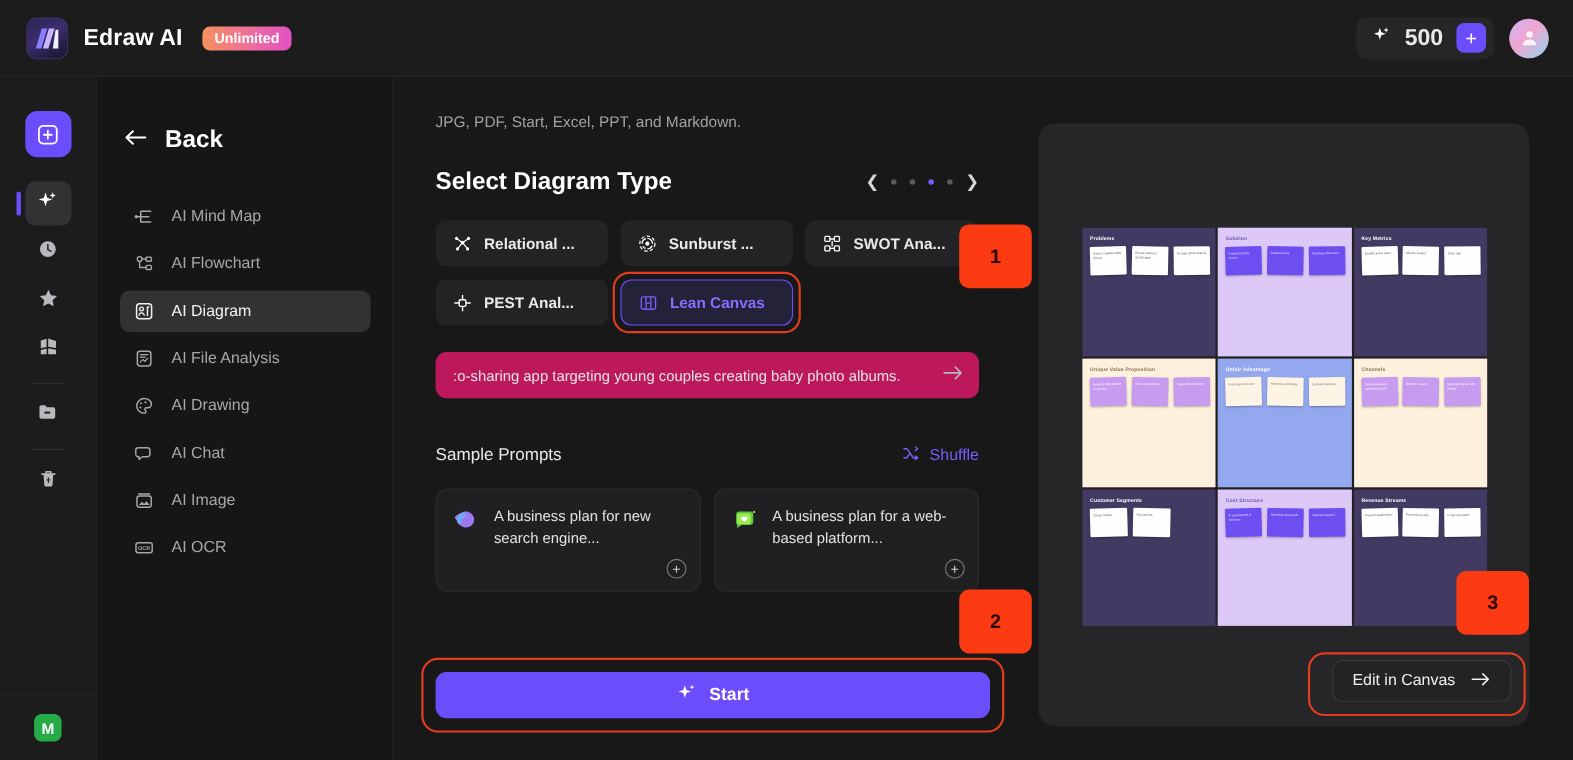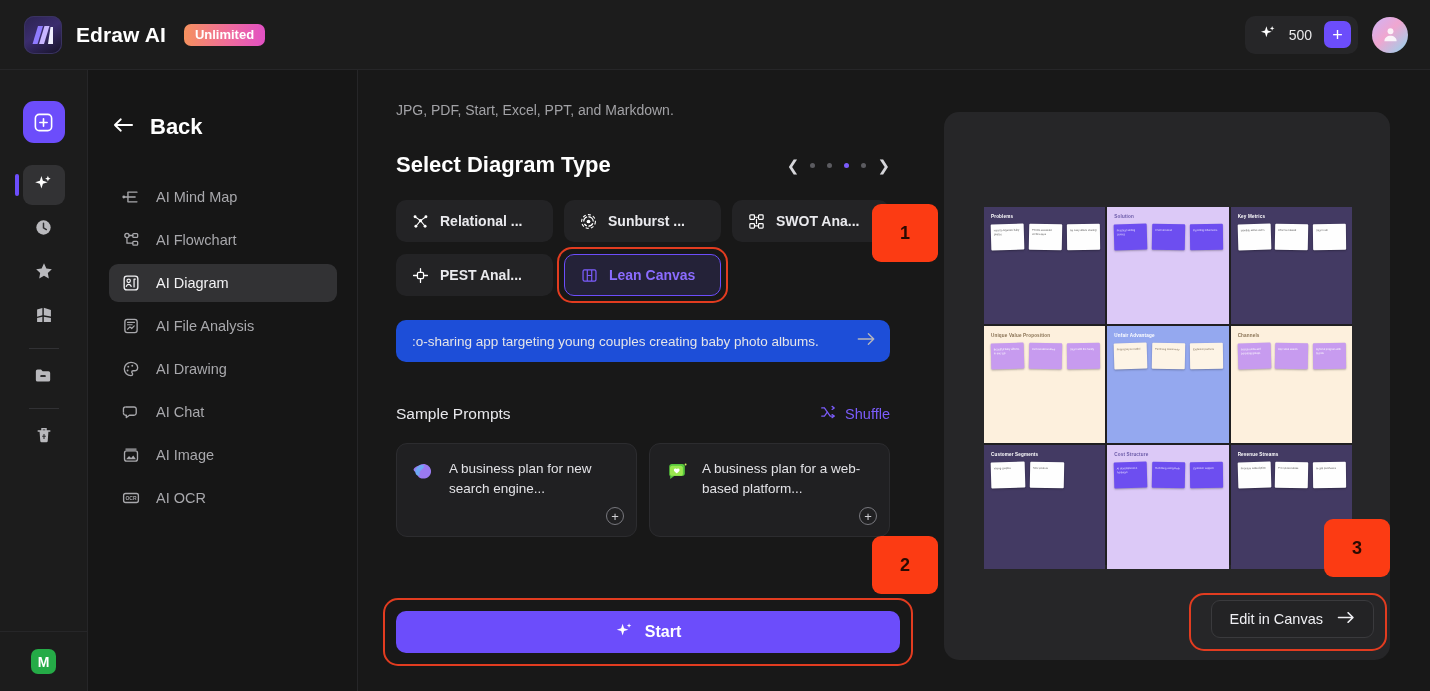--- a/index.html
+++ b/index.html
@@ -33,21 +33,21 @@
     background: linear-gradient(90deg,#f5915e 0%,#ef6c9c 55%,#e251c4 100%);
     color:#fff; font-size:13px; font-weight:700;
     padding:4px 11px 5px; border-radius:7px; line-height:1;
   }
   .top-right { display:flex; align-items:center; gap:14px; }
   .credits {
     display:flex; align-items:center; gap:12px;
     background:#262628; border-radius:10px; height:38px;
     padding:0 7px 0 14px;
   }
-  .credits-count { font-size:14px; color:#e9e9ea; font-weight:400; }
+  .credits-count { font-size:21px; color:#e9e9ea; font-weight:700; }
   .credits-plus {
     width:27px; height:27px; border-radius:7px; background:#6c4dfb;
     display:flex; align-items:center; justify-content:center;
     color:#fff; font-size:18px; line-height:1; font-weight:400;
   }
   .avatar-top {
     width:36px; height:36px; border-radius:50%;
     background: linear-gradient(135deg,#cdb4f7 0%,#f0a6d0 45%,#8fd6ef 100%);
     display:flex; align-items:center; justify-content:center;
   }
@@ -138,21 +138,21 @@
   }
 
   .hl { position:relative; }
   .hl::after {
     content:""; position:absolute; left:-7px; top:-7px; right:-7px; bottom:-7px;
     border:2.5px solid #e23c20; border-radius:15px; pointer-events:none;
   }
 
   .prompt-box {
     margin-top:24px; width:494px; height:42px; border-radius:10px;
-    background:#1d4ed8; display:flex; align-items:center;
+    background:#be185d; display:flex; align-items:center;
     padding: 0 14px 0 16px; gap:10px;
   }
   .prompt-text {
     flex:1; font-size:13.5px; color:#e4e4e8;
     white-space:nowrap; overflow:hidden;
   }
 
   .sp-head {
     margin-top:42px; width:494px; display:flex; align-items:center;
   }

